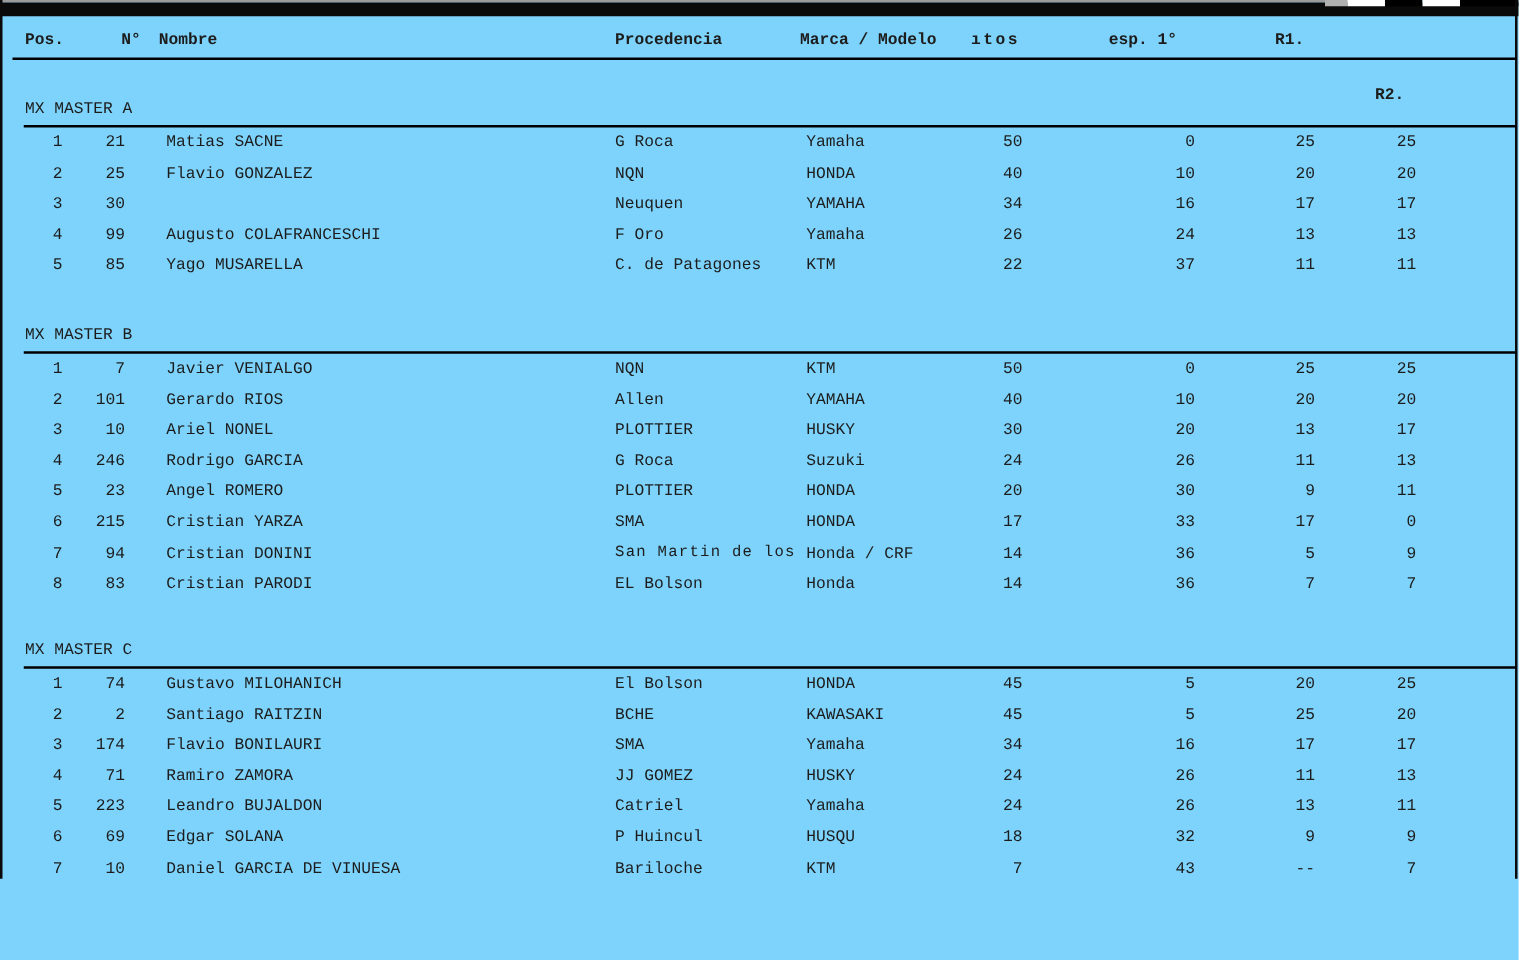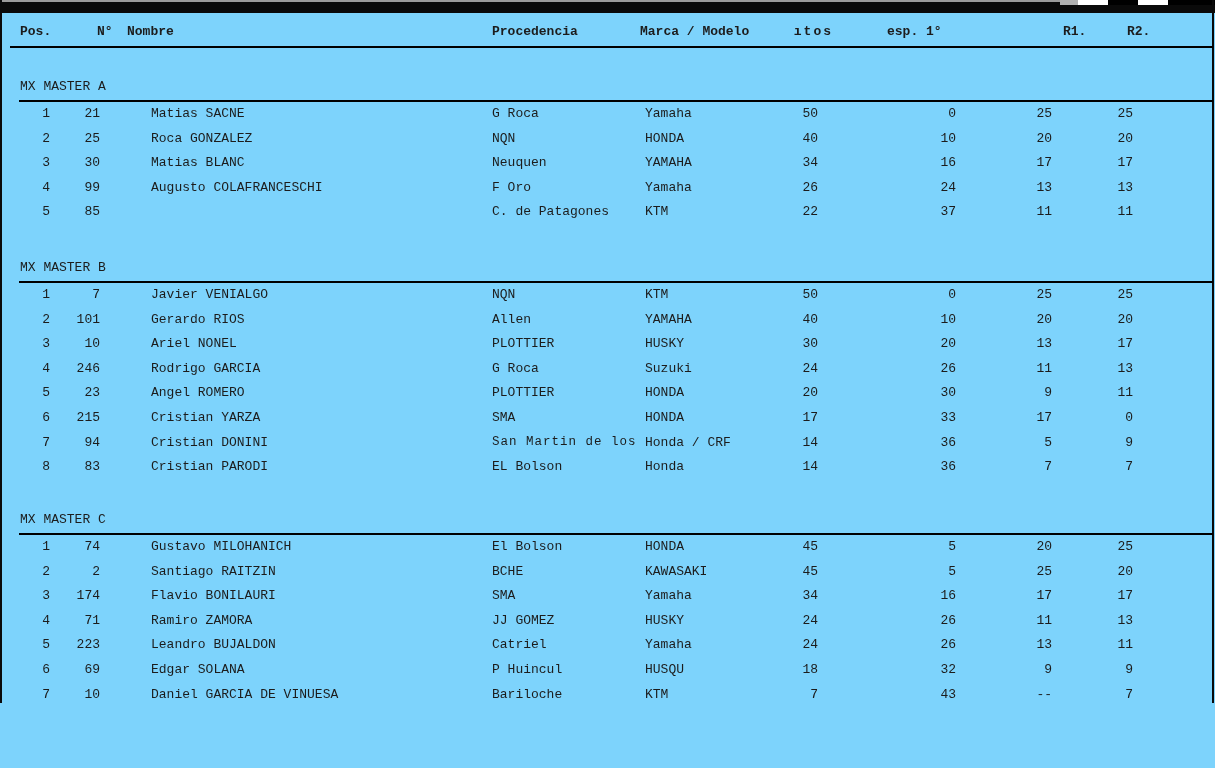--- a/index.html
+++ b/index.html
@@ -24,33 +24,33 @@
   
   .border-left{position:absolute;left:0;top:0;width:2px;height:703px;background:#0a0a0a;}
   .border-right{position:absolute;left:1212px;top:0;width:2px;height:703px;background:#0a0a0a;}
   
   .hc{position:absolute;top:24px;font-size:13px;font-weight:bold;white-space:nowrap;}
   .h-pos{left:20px;}
   .h-num{left:97px;}
   .h-nom{left:127px;}
   .h-pro{left:492px;}
   .h-mar{left:640px;}
-  .h-pts{left:760px;width:73px;text-align:right;letter-spacing:2px;}
+  .h-pts{left:760px;width:73px;text-align:center;letter-spacing:2px;}
   .h-esp{left:887px;}
-  .h-r1{left:1020px;margin-left:43px;}
-  .h-r2{left:1127px;}
+  .h-r1{left:1020px;}
+  .h-r2{left:1100px;margin-top:44px;}
   .header-rule{position:absolute;left:10px;top:46px;width:1203px;height:2px;background:#000;}
   
   .section-title{position:absolute;left:20px;font-size:13px;white-space:nowrap;}
   .section-rule{position:absolute;left:19px;width:1194px;height:2px;background:#000;}
   .row{position:absolute;left:0;width:1215px;height:24px;}
   .cell{position:absolute;top:0;font-size:13px;white-space:nowrap;}
   .c-pos{left:0;width:50px;text-align:right;}
   .c-num{left:52px;width:48px;text-align:right;}
-  .c-nom{left:151px;width:340px;}
+  .c-nom{left:133px;width:340px;}
   .c-pro{left:492px;width:146px;overflow:hidden;}
   .c-mar{left:645px;width:130px;}
   .c-pts{left:738px;width:80px;text-align:right;}
   .c-esp{left:876px;width:80px;text-align:right;}
   .c-r1{left:972px;width:80px;text-align:right;}
   .c-r2{left:1053px;width:80px;text-align:right;}
   .wide-spaced{letter-spacing:1px;font-size:12.5px;}
 </style>
 </head>
 <body>
@@ -92,32 +92,31 @@
         <span class="cell c-pro">G Roca</span>
         <span class="cell c-mar">Yamaha</span>
         <span class="cell c-pts">50</span>
         <span class="cell c-esp">0</span>
         <span class="cell c-r1">25</span>
         <span class="cell c-r2">25</span>
       </div>
       <div class="row" style="top: 130.6px;">
         <span class="cell c-pos">2</span>
         <span class="cell c-num">25</span>
-        <span class="cell c-nom">Roca GONZALEZ</span>
+        <span class="cell c-nom">Flavio GONZALEZ</span>
         <span class="cell c-pro">NQN</span>
         <span class="cell c-mar">HONDA</span>
         <span class="cell c-pts">40</span>
         <span class="cell c-esp">10</span>
         <span class="cell c-r1">20</span>
         <span class="cell c-r2">20</span>
       </div>
       <div class="row" style="top: 155.2px;">
         <span class="cell c-pos">3</span>
         <span class="cell c-num">30</span>
-        <span class="cell c-nom">Matias BLANC</span>
         <span class="cell c-pro">Neuquen</span>
         <span class="cell c-mar">YAMAHA</span>
         <span class="cell c-pts">34</span>
         <span class="cell c-esp">16</span>
         <span class="cell c-r1">17</span>
         <span class="cell c-r2">17</span>
       </div>
       <div class="row" style="top: 179.8px;">
         <span class="cell c-pos">4</span>
         <span class="cell c-num">99</span>
@@ -125,20 +124,21 @@
         <span class="cell c-pro">F Oro</span>
         <span class="cell c-mar">Yamaha</span>
         <span class="cell c-pts">26</span>
         <span class="cell c-esp">24</span>
         <span class="cell c-r1">13</span>
         <span class="cell c-r2">13</span>
       </div>
       <div class="row" style="top: 204.4px;">
         <span class="cell c-pos">5</span>
         <span class="cell c-num">85</span>
+        <span class="cell c-nom">Yago MUSARELLA</span>
         <span class="cell c-pro">C. de Patagones</span>
         <span class="cell c-mar">KTM</span>
         <span class="cell c-pts">22</span>
         <span class="cell c-esp">37</span>
         <span class="cell c-r1">11</span>
         <span class="cell c-r2">11</span>
       </div>
       <div class="section-title" style="top: 260px;">MX MASTER B</div>
       <div class="section-rule" style="top: 281px;"></div>
       <div class="row" style="top: 287px;">

